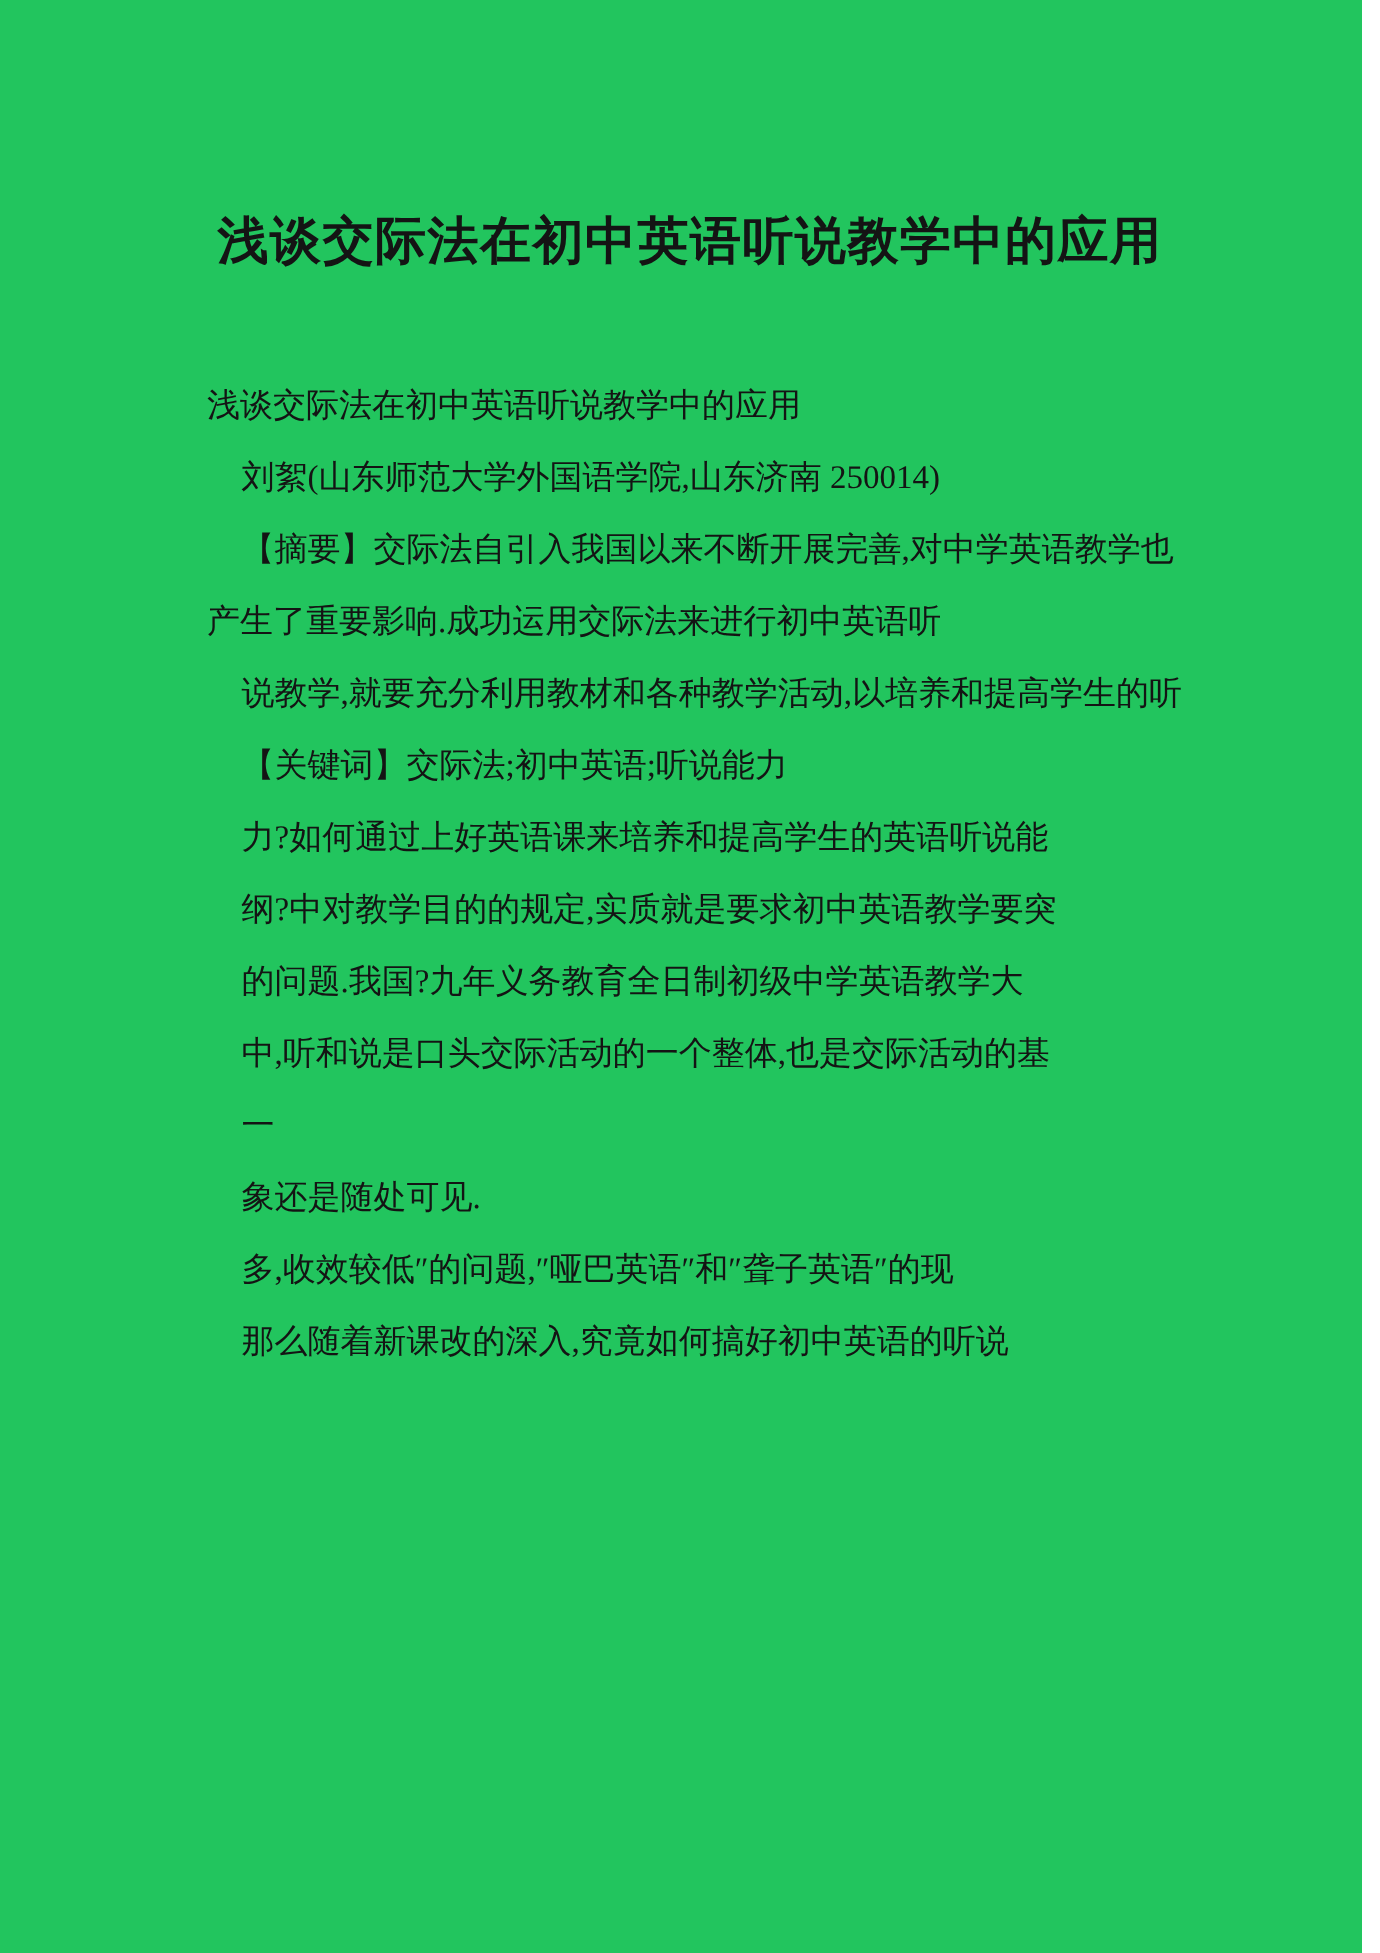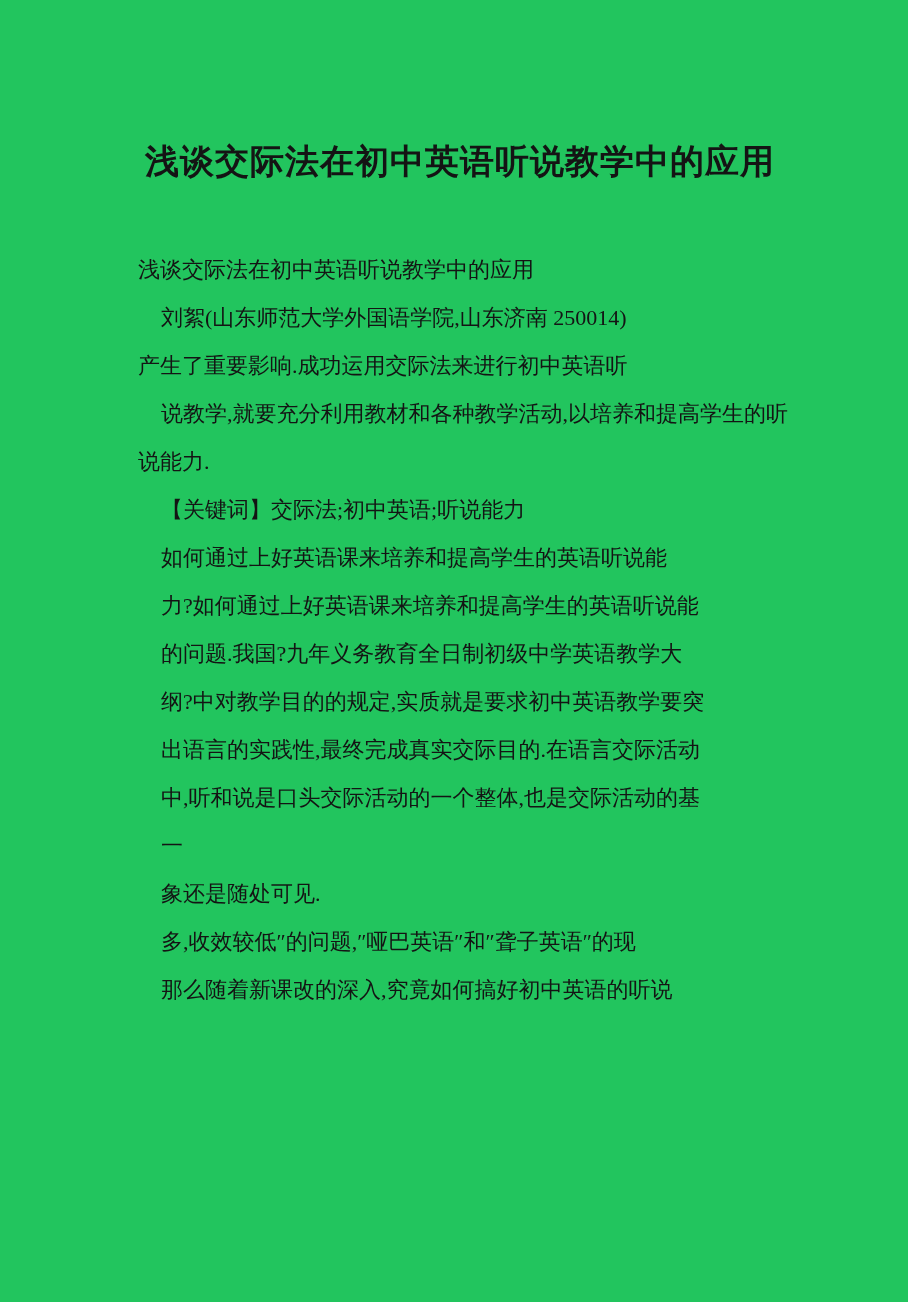--- a/index.html
+++ b/index.html
@@ -46,28 +46,26 @@
   }
 </style>
 </head>
 <body>
 
 <div class="page">
   <h1 class="doc-title">浅谈交际法在初中英语听说教学中的应用</h1>
   <div class="doc-body" id="doc-lines">
       <div class="line">浅谈交际法在初中英语听说教学中的应用</div>
       <div class="line indent">刘絮(山东师范大学外国语学院,山东济南 250014)</div>
+      <div class="line indent">【摘要】交际法自引入我国以来不断开展完善,对中学英语教学也</div>
       <div class="line">产生了重要影响.成功运用交际法来进行初中英语听</div>
       <div class="line indent">说教学,就要充分利用教材和各种教学活动,以培养和提高学生的听</div>
-      <div class="line">说能力.</div>
       <div class="line indent">【关键词】交际法;初中英语;听说能力</div>
-      <div class="line indent">如何通过上好英语课来培养和提高学生的英语听说能</div>
       <div class="line indent">力?如何通过上好英语课来培养和提高学生的英语听说能</div>
+      <div class="line indent">纲?中对教学目的的规定,实质就是要求初中英语教学要突</div>
       <div class="line indent">的问题.我国?九年义务教育全日制初级中学英语教学大</div>
-      <div class="line indent">纲?中对教学目的的规定,实质就是要求初中英语教学要突</div>
-      <div class="line indent">出语言的实践性,最终完成真实交际目的.在语言交际活动</div>
       <div class="line indent">中,听和说是口头交际活动的一个整体,也是交际活动的基</div>
       <div class="line indent">一</div>
       <div class="line indent">象还是随处可见.</div>
       <div class="line indent">多,收效较低″的问题,″哑巴英语″和″聋子英语″的现</div>
       <div class="line indent">那么随着新课改的深入,究竟如何搞好初中英语的听说</div>
     </div>
 </div>
 
 </body></html>

